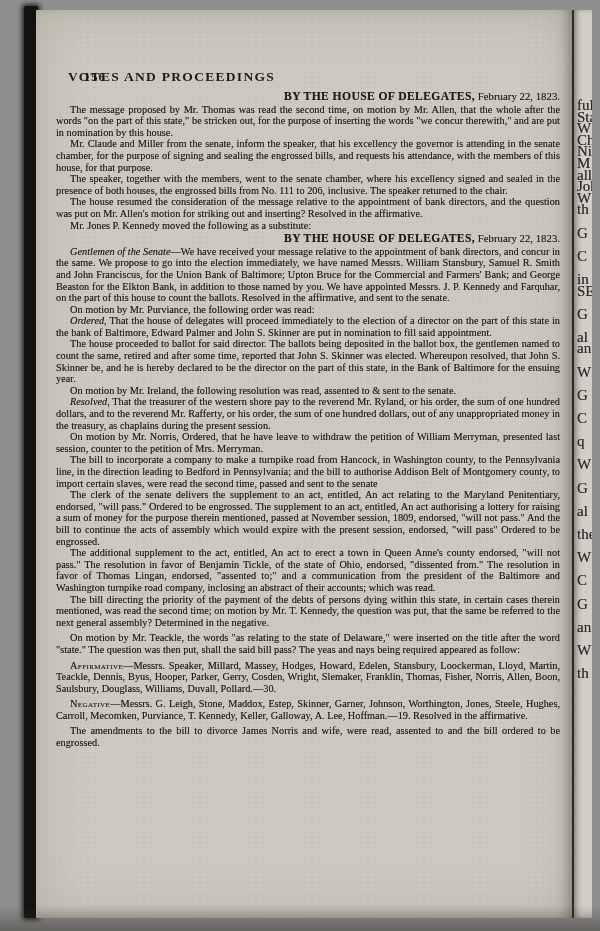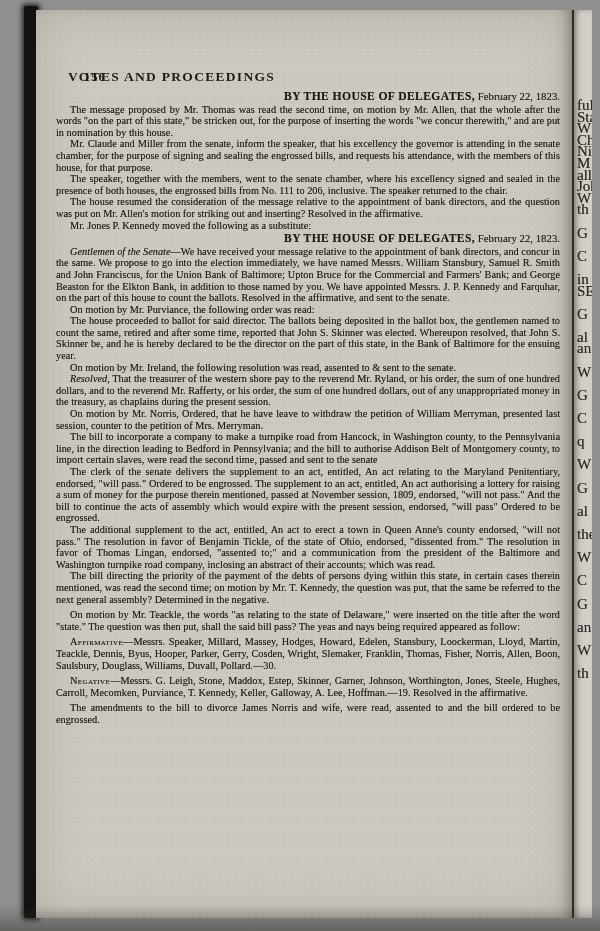--- a/index.html
+++ b/index.html
@@ -84,20 +84,21 @@
       <div class="body-text">
           <p class="para heading"><span class="lead">BY THE HOUSE OF DELEGATES,</span><span class="rest"> February 22, 1823.</span></p>
           <p class="para"><span class="rest">The message proposed by Mr. Thomas was read the second time, on motion by Mr. Allen, that the whole after the words "on the part of this state," be stricken out, for the purpose of inserting the words "we concur therewith," and are put in nomination by this house.</span></p>
           <p class="para"><span class="rest">Mr. Claude and Miller from the senate, inform the speaker, that his excellency the governor is attending in the senate chamber, for the purpose of signing and sealing the engrossed bills, and requests his attendance, with the members of this house, for that purpose.</span></p>
           <p class="para"><span class="rest">The speaker, together with the members, went to the senate chamber, where his excellency signed and sealed in the presence of both houses, the engrossed bills from No. 111 to 206, inclusive. The speaker returned to the chair.</span></p>
           <p class="para"><span class="rest">The house resumed the consideration of the message relative to the appointment of bank directors, and the question was put on Mr. Allen's motion for striking out and inserting? Resolved in the affirmative.</span></p>
           <p class="para"><span class="rest">Mr. Jones P. Kennedy moved the following as a substitute:</span></p>
           <p class="para heading"><span class="lead">BY THE HOUSE OF DELEGATES,</span><span class="rest"> February 22, 1823.</span></p>
           <p class="para"><span class="lead italic">Gentlemen of the Senate</span><span class="rest">—We have received your message relative to the appointment of bank directors, and concur in the same. We propose to go into the election immediately, we have named Messrs. William Stansbury, Samuel R. Smith and John Franciscus, for the Union Bank of Baltimore; Upton Bruce for the Commercial and Farmers' Bank; and George Beaston for the Elkton Bank, in addition to those named by you. We have appointed Messrs. J. P. Kennedy and Farquhar, on the part of this house to count the ballots. Resolved in the affirmative, and sent to the senate.</span></p>
           <p class="para"><span class="rest">On motion by Mr. Purviance, the following order was read:</span></p>
+          <p class="para"><span class="lead italic">Ordered,</span><span class="rest"> That the house of delegates will proceed immediately to the election of a director on the part of this state in the bank of Baltimore, Edward Palmer and John S. Skinner are put in nomination to fill said appointment.</span></p>
           <p class="para"><span class="rest">The house proceeded to ballot for said director. The ballots being deposited in the ballot box, the gentlemen named to count the same, retired and after some time, reported that John S. Skinner was elected. Whereupon resolved, that John S. Skinner be, and he is hereby declared to be the director on the part of this state, in the Bank of Baltimore for the ensuing year.</span></p>
           <p class="para"><span class="rest">On motion by Mr. Ireland, the following resolution was read, assented to &amp; sent to the senate.</span></p>
           <p class="para"><span class="lead italic">Resolved,</span><span class="rest"> That the treasurer of the western shore pay to the reverend Mr. Ryland, or his order, the sum of one hundred dollars, and to the reverend Mr. Rafferty, or his order, the sum of one hundred dollars, out of any unappropriated money in the treasury, as chaplains during the present session.</span></p>
           <p class="para"><span class="rest">On motion by Mr. Norris, Ordered, that he have leave to withdraw the petition of William Merryman, presented last session, counter to the petition of Mrs. Merryman.</span></p>
           <p class="para"><span class="rest">The bill to incorporate a company to make a turnpike road from Hancock, in Washington county, to the Pennsylvania line, in the direction leading to Bedford in Pennsylvania; and the bill to authorise Addison Belt of Montgomery county, to import certain slaves, were read the second time, passed and sent to the senate</span></p>
           <p class="para"><span class="rest">The clerk of the senate delivers the supplement to an act, entitled, An act relating to the Maryland Penitentiary, endorsed, "will pass." Ordered to be engrossed. The supplement to an act, entitled, An act authorising a lottery for raising a sum of money for the purpose therein mentioned, passed at November session, 1809, endorsed, "will not pass." And the bill to continue the acts of assembly which would expire with the present session, endorsed, "will pass" Ordered to be engrossed.</span></p>
           <p class="para"><span class="rest">The additional supplement to the act, entitled, An act to erect a town in Queen Anne's county endorsed, "will not pass." The resolution in favor of Benjamin Tickle, of the state of Ohio, endorsed, "dissented from." The resolution in favor of Thomas Lingan, endorsed, "assented to;" and a communication from the president of the Baltimore and Washington turnpike road company, inclosing an abstract of their accounts; which was read.</span></p>
           <p class="para"><span class="rest">The bill directing the priority of the payment of the debts of persons dying within this state, in certain cases therein mentioned, was read the second time; on motion by Mr. T. Kennedy, the question was put, that the same be referred to the next general assembly? Determined in the negative.</span></p>
           <p class="para space-before"><span class="rest">On motion by Mr. Teackle, the words "as relating to the state of Delaware," were inserted on the title after the word "state." The question was then put, shall the said bill pass? The yeas and nays being required appeared as follow:</span></p>
           <p class="para space-before"><span class="lead smallcaps">Affirmative</span><span class="rest">—Messrs. Speaker, Millard, Massey, Hodges, Howard, Edelen, Stansbury, Loockerman, Lloyd, Martin, Teackle, Dennis, Byus, Hooper, Parker, Gerry, Cosden, Wright, Slemaker, Franklin, Thomas, Fisher, Norris, Allen, Boon, Saulsbury, Douglass, Williams, Duvall, Pollard.—30.</span></p>

